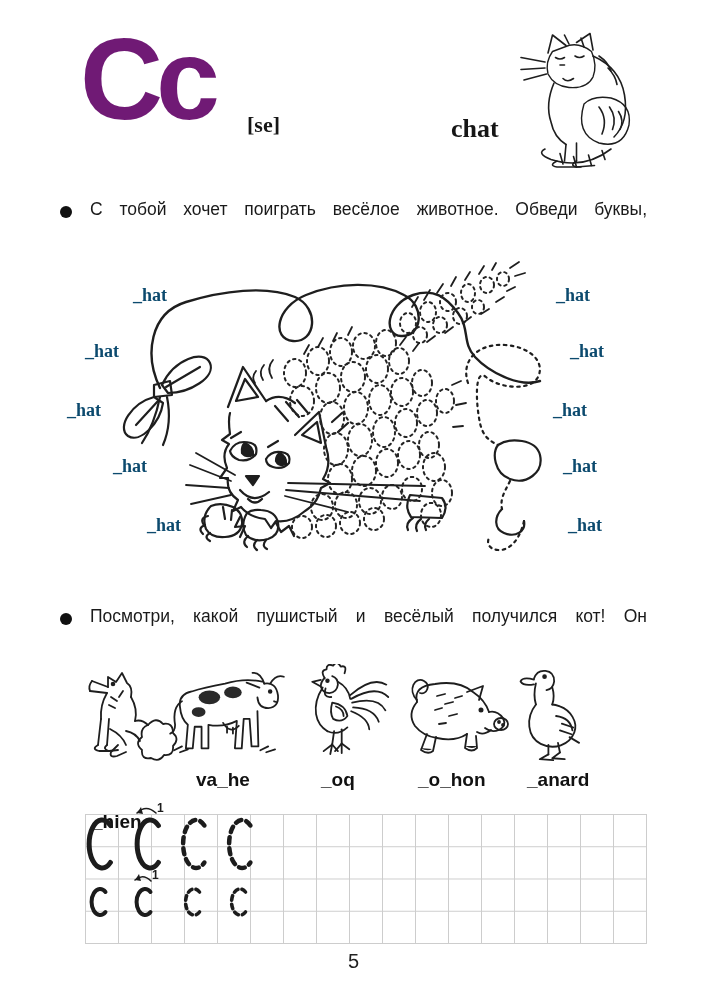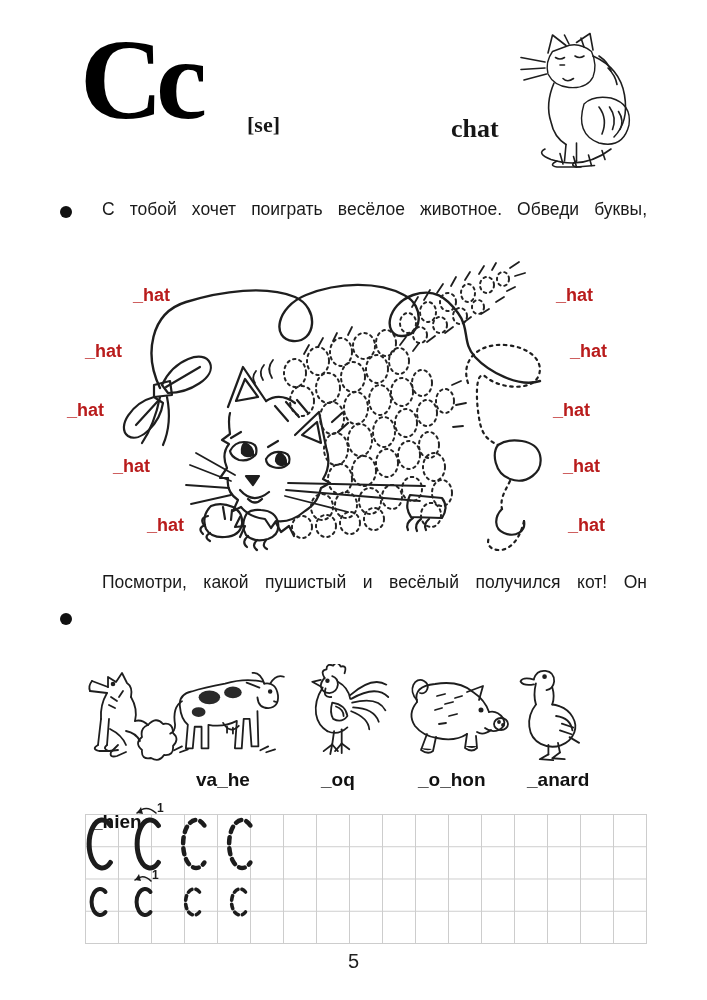--- a/index.html
+++ b/index.html
@@ -4,31 +4,31 @@
 <style>
   html,body{margin:0;padding:0;}
   body{width:707px;height:1000px;background:#ffffff;position:relative;overflow:hidden;
        font-family:"Liberation Sans",sans-serif;color:#161616;}
   .abs{position:absolute;}
   svg{display:block;}
   svg *{vector-effect:non-scaling-stroke;}
   .ink{stroke:#1e1e1e;fill:none;stroke-linecap:round;stroke-linejoin:round;}
 
   
-  .big-letter{left:80px;top:22px;font-family:Liberation Serif, serif;font-weight:bold;
-              font-size:115px;line-height:1;letter-spacing:-7px;color:#000000;}
+  .big-letter{left:80px;top:22px;font-family:Liberation Sans, sans-serif;font-weight:bold;
+              font-size:115px;line-height:1;letter-spacing:-7px;color:#701a75;}
   .pron{left:247px;top:112px;font-family:"Liberation Serif",serif;font-weight:bold;font-size:22px;}
   .keyword{left:451px;top:114px;font-family:"Liberation Serif",serif;font-weight:bold;font-size:26px;}
 
   
   .bullet{width:12px;height:12px;border-radius:50%;background:#111;}
   .ex-text{width:557px;font-size:17.5px;line-height:25px;color:#1a1a1a;}
-  .jline{text-align:justify;text-align-last:justify;margin-left:12px;}
-
-  .hat{font-weight:bold;font-size:18px;color:#b91c1c;letter-spacing:0px;}
+  .jline{text-align:justify;text-align-last:justify;}
+
+  .hat{font-weight:bold;font-size:18px;color:#0c4a6e;letter-spacing:0px;font-family:Liberation Serif, serif;}
   .animal-label{font-weight:bold;font-size:19px;color:#111;}
 
   
   .grid{left:85px;top:814px;width:561px;height:129px;
         background-image:linear-gradient(to right,#cdcdcd 1px,transparent 1px),
                          linear-gradient(to bottom,#cdcdcd 1px,transparent 1px);
         background-size:33px 32.25px;
         border-right:1px solid #cdcdcd;border-bottom:1px solid #cdcdcd;}
   .page-num{left:0;right:0;top:950px;text-align:center;font-size:20px;color:#222;}
 </style>
@@ -245,21 +245,21 @@
   <g>
     <path class="ink" stroke-width="2.2" stroke-dasharray="2.5 4.5" d="M378 128 C370 104,390 88,415 90 C442 92,455 108,448 122 C441 136,410 134,396 122 C384 112,386 150,390 168 C393 182,400 186,408 190"></path>
     <path class="ink" stroke-width="2.2" d="M408 190 C420 182,446 184,450 200 C454 218,436 230,420 224 C404 218,402 198,408 190"></path>
     <path class="ink" stroke-width="2.2" stroke-dasharray="2.5 4.5" d="M420 226 C414 238,410 244,412 254"></path>
     <path class="ink" stroke-width="2.2" d="M412 254 C404 262,404 274,414 278 C426 283,436 276,434 266"></path>
     <path class="ink" stroke-width="2.2" stroke-dasharray="2.5 4.5" d="M434 266 C430 284,420 296,408 295 C398 294,396 287,400 281"></path>
   </g>
 </svg>
 
 <div class="abs bullet" style="left:60px;top:613px"></div>
-<div class="abs ex-text" style="left:90px;top:570px">
+<div class="abs ex-text" style="left:90px;top:604px">
   <div class="jline">Посмотри, какой пушистый и весёлый получился кот! Он</div>
 </div>
 
 <svg class="abs" style="left:78px;top:666px" width="100" height="102" viewBox="0 0 100 100">
   <g class="ink" stroke-width="1.8">
     <path d="M14 14 L30 20"></path>
       <path d="M12 24 L29 26"></path>
       <path d="M14 14 Q10 19 12 24"></path>
     <path d="M30 20 L30 10 L38 15 L44 6 L49 16 Q55 20 53 30"></path>
     <path d="M29 26 Q22 38 23 52"></path>

